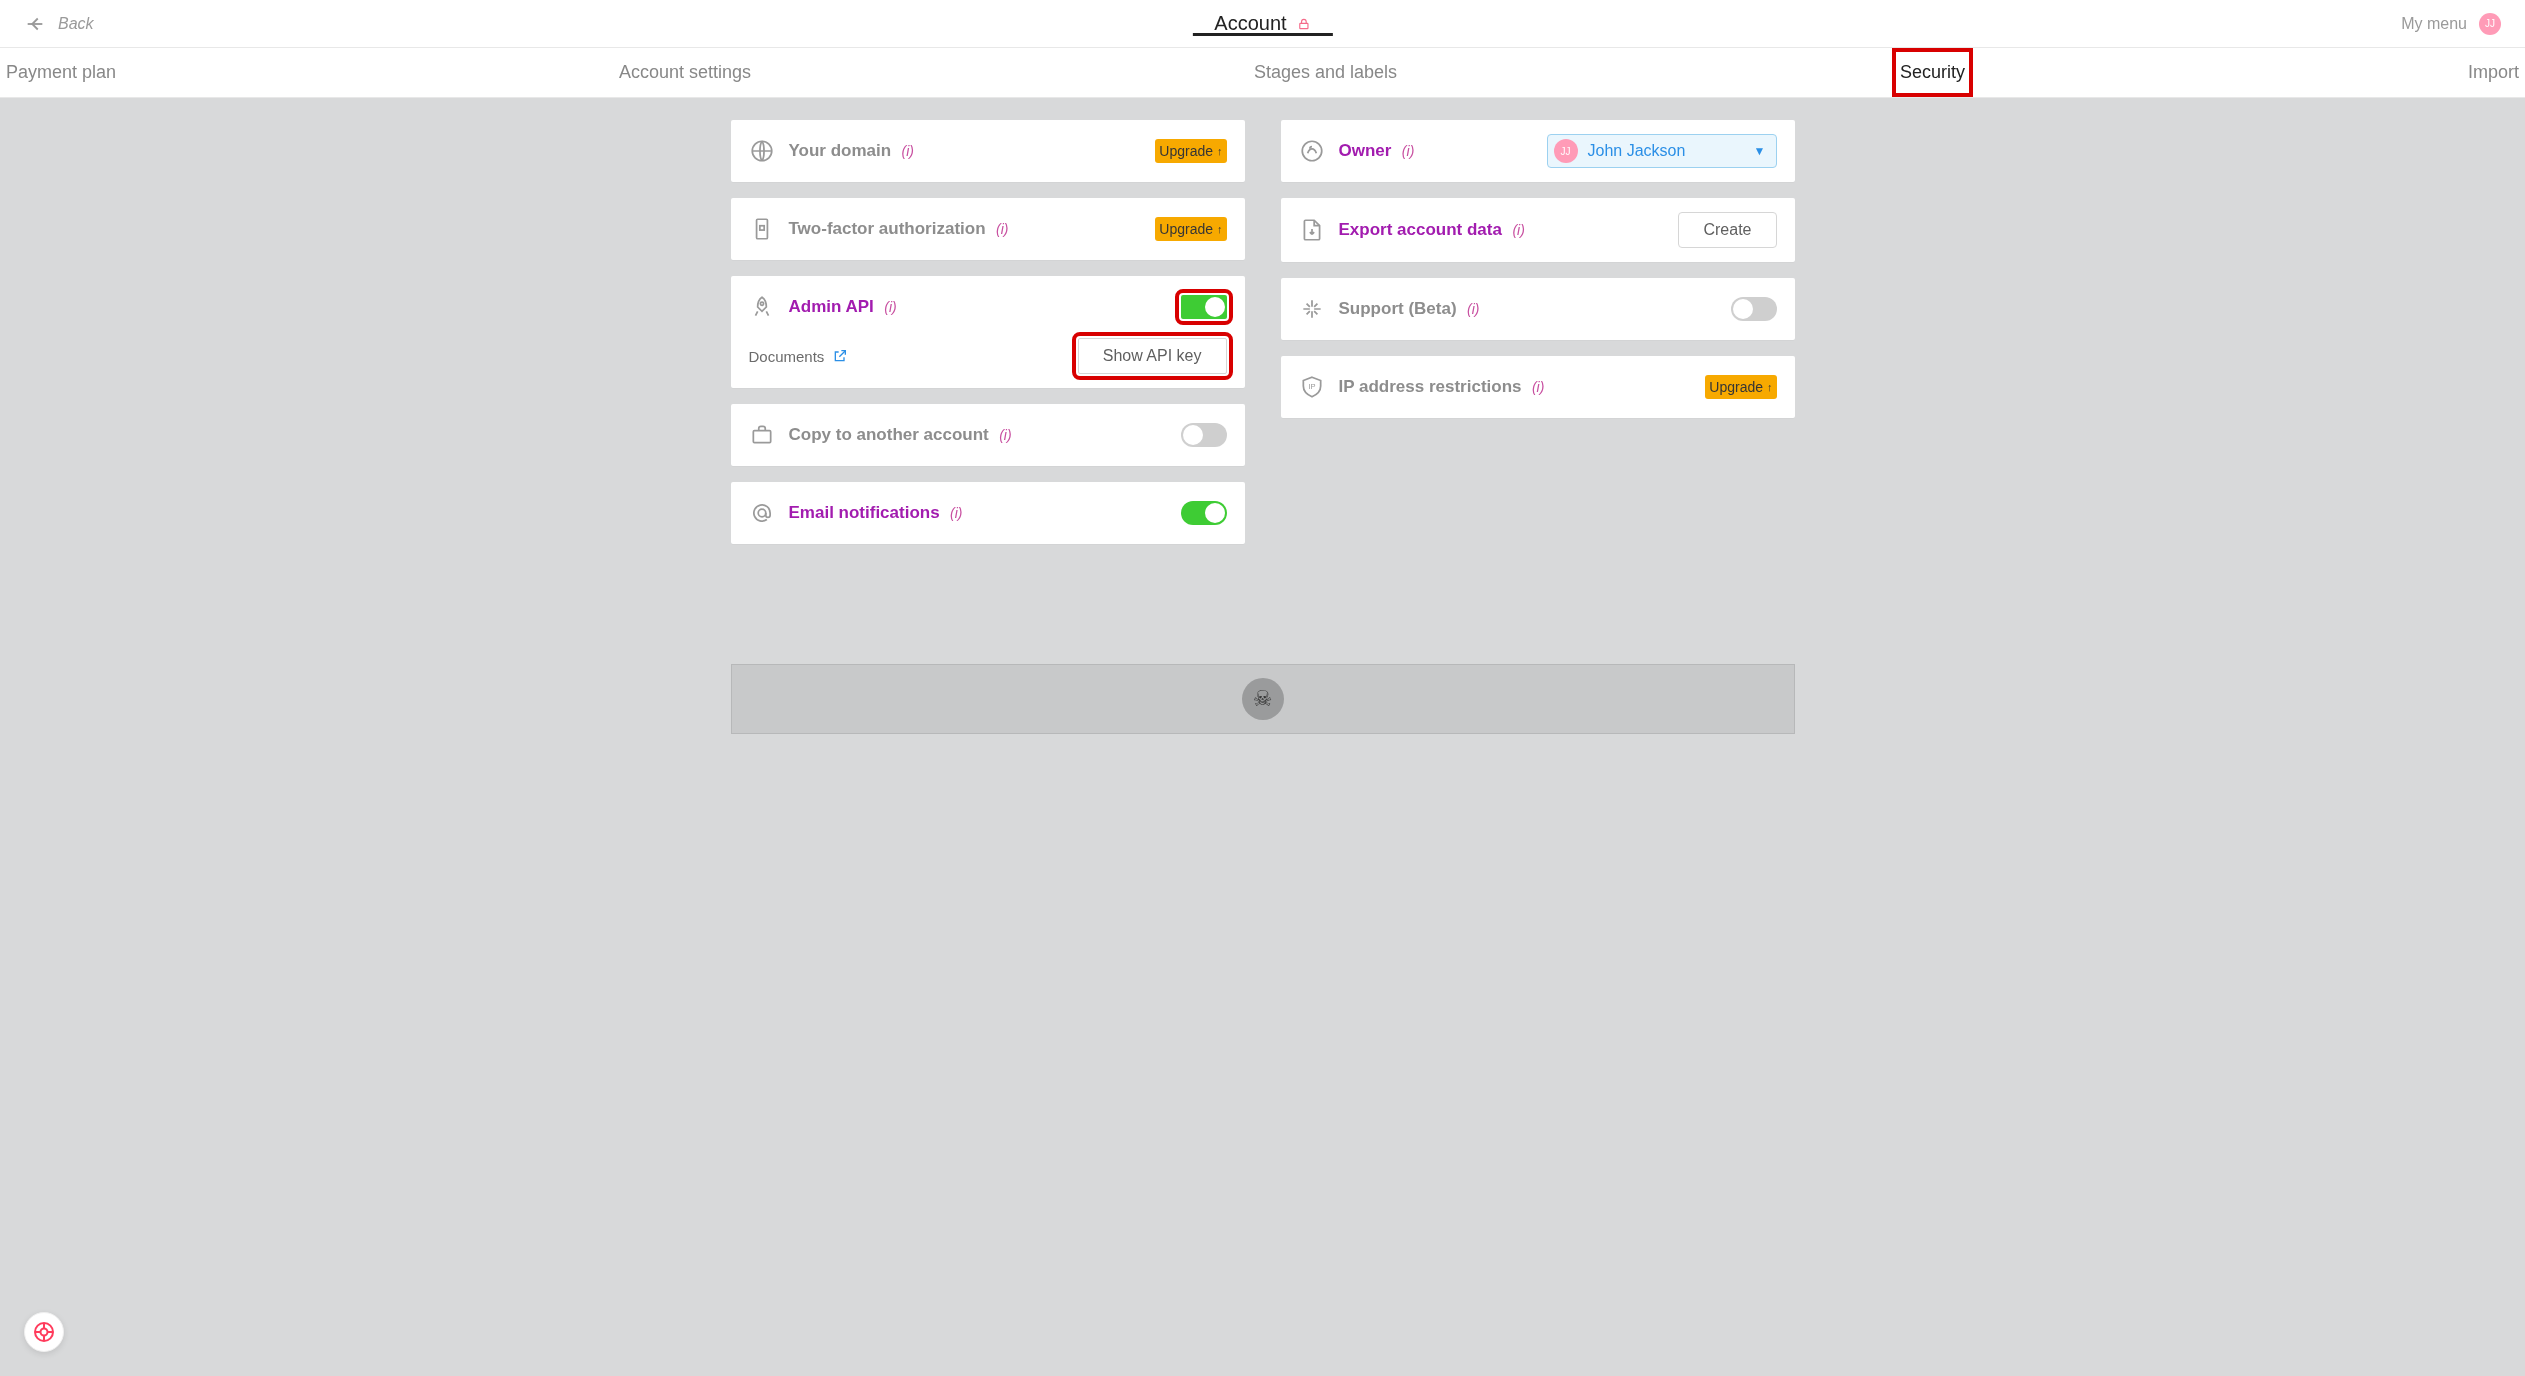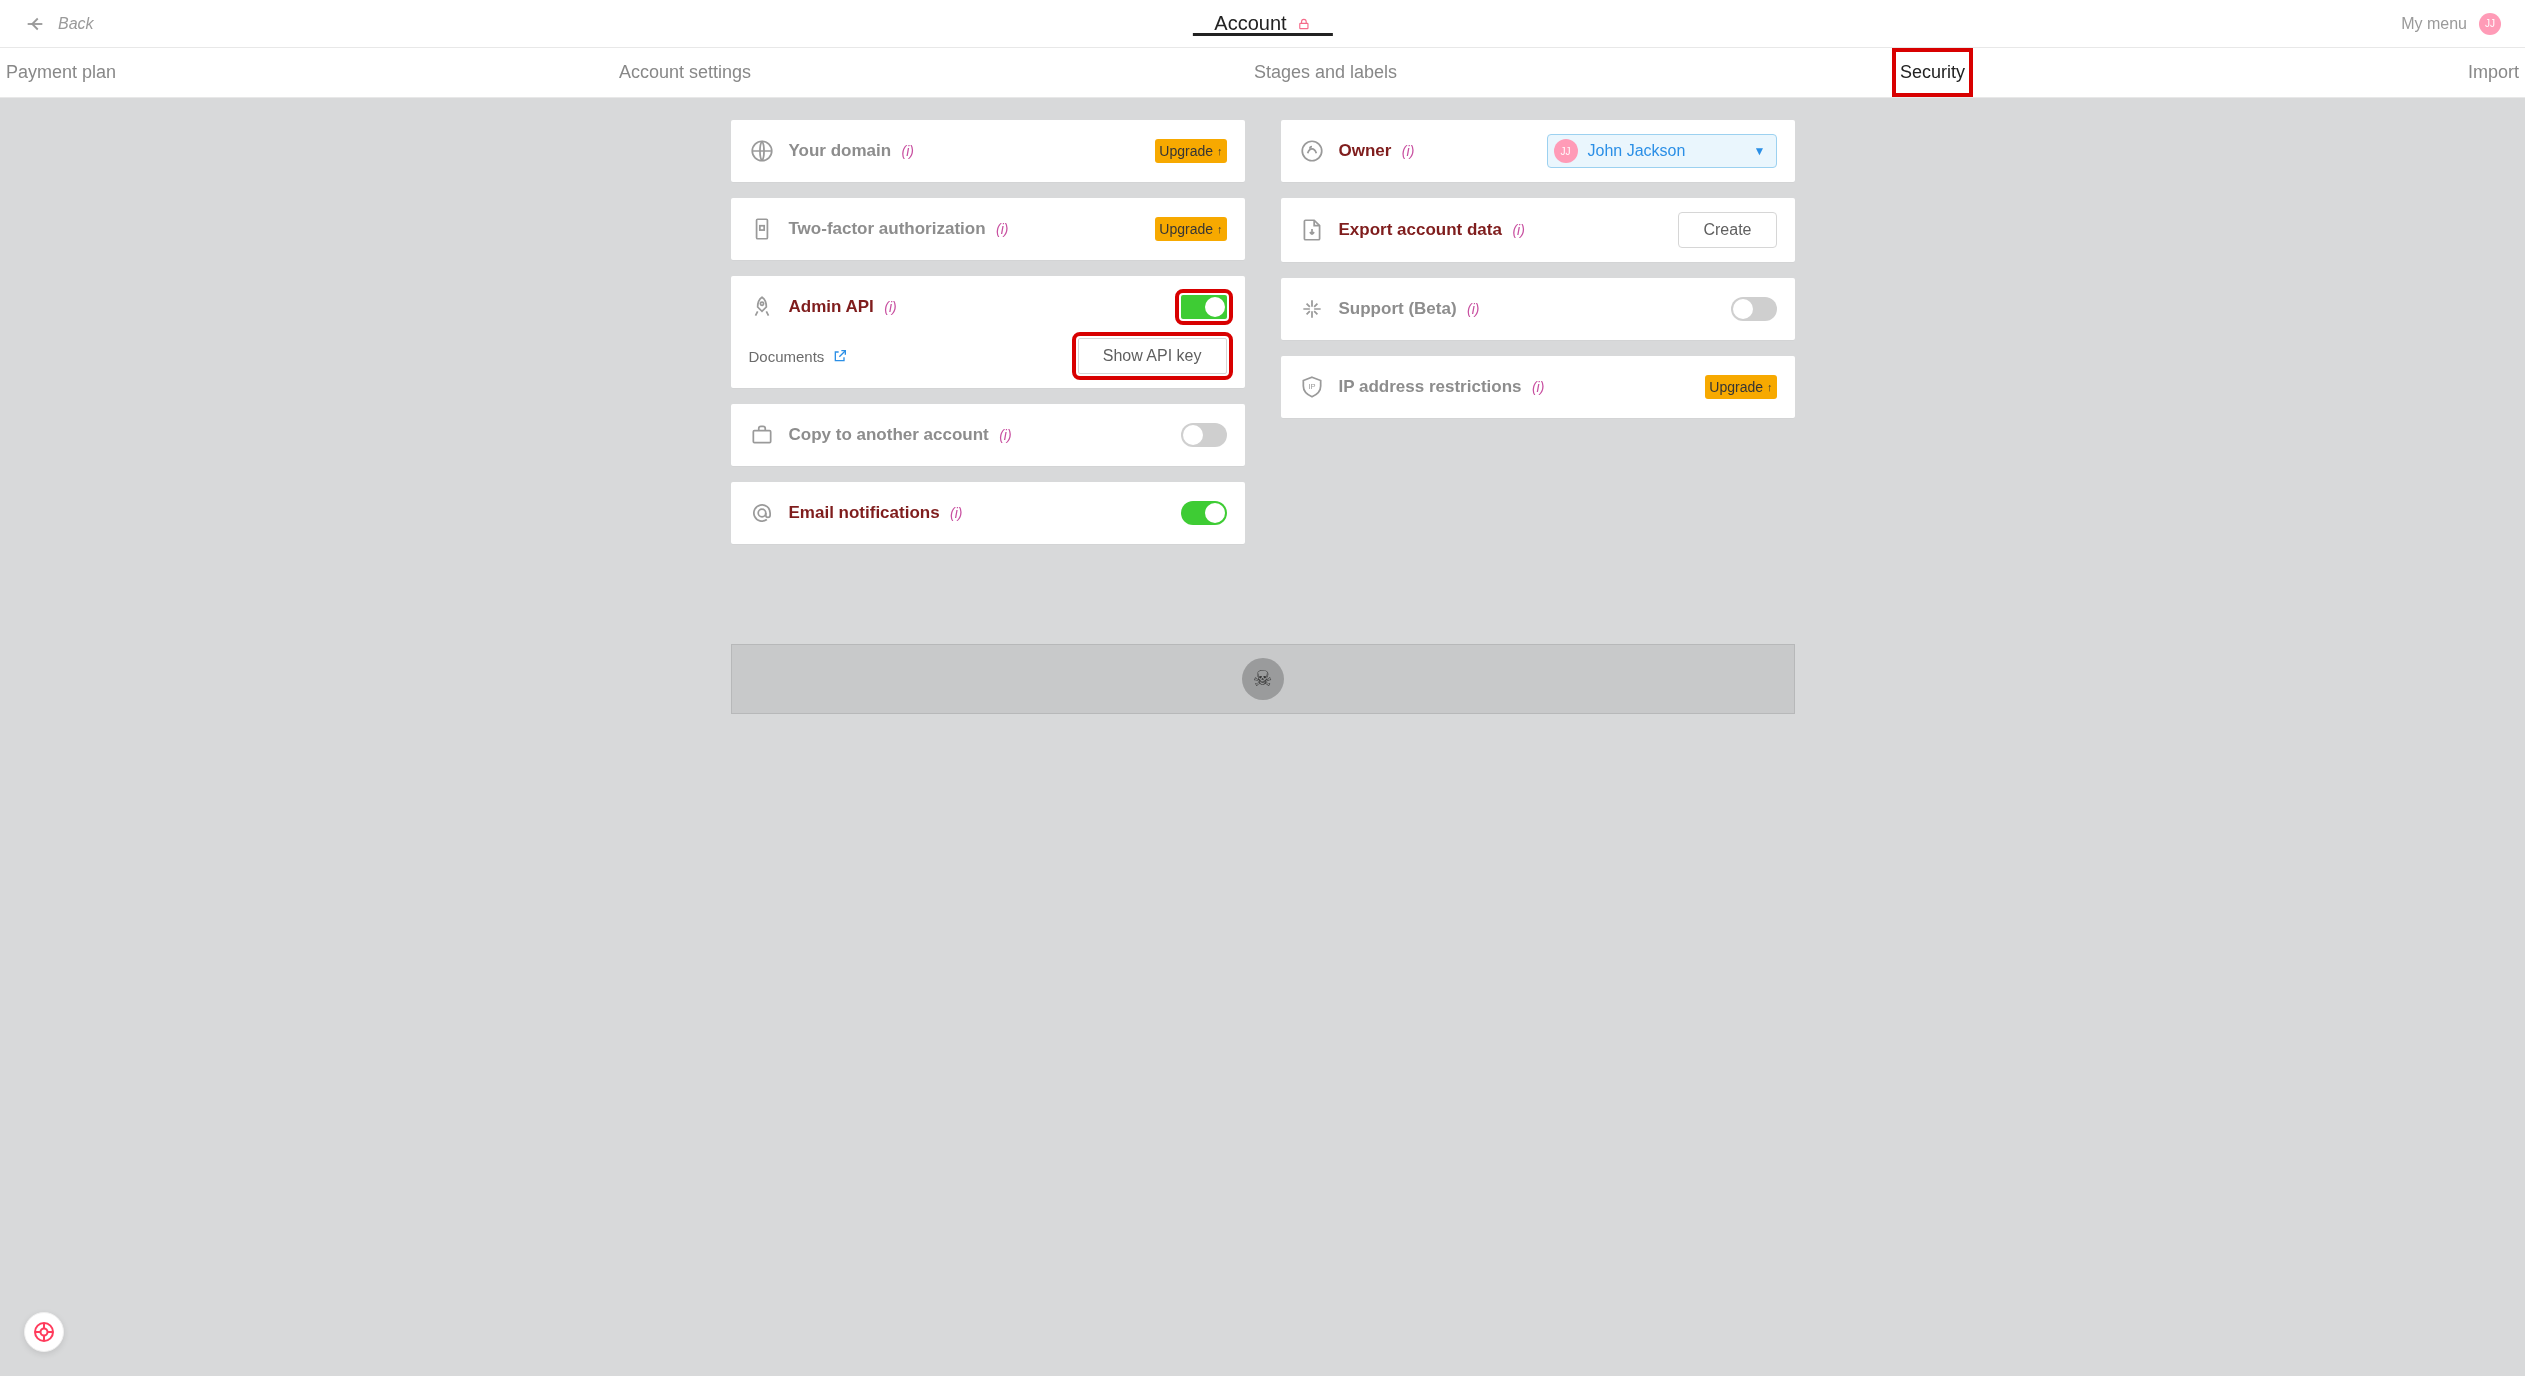--- a/index.html
+++ b/index.html
@@ -15,30 +15,30 @@
   .lock-icon { width: 14px; height: 14px; }
   .right-group { display: flex; align-items: center; gap: 12px; color: #9a9a9a; }
   .avatar-small { width: 22px; height: 22px; border-radius: 50%; background: #ff9bb7; color: #fff; font-size: 10px; display: flex; align-items: center; justify-content: center; }
   .tab-underline { position: absolute; bottom: -1px; height: 3px; background: #222; width: 140px; left: 50%; transform: translateX(-50%); }
 
   .tabs-row { height: 50px; display: flex; align-items: center; justify-content: space-between; gap: 32px; background: #fff; border-bottom: 1px solid #e8e8e8; position: relative; }
   .tab { font-size: 18px; color: #888; cursor: pointer; padding: 12px 6px; position: relative; }
   .tab.active { color: #222; }
   .tab.highlight { outline: 4px solid #d80000; outline-offset: -2px; }
 
-  .content { background: #d8d9da; min-height: calc(100% - 98px); padding: 22px 0 40px 0; display: flex; flex-direction: column; align-items: center; }
+  .content { background: #d8d9da; min-height: calc(100% - 98px); padding: 22px 0 40px 0; display: flex; flex-direction: column; align-items: center; gap: 20px; }
   .cols { display: flex; gap: 36px; width: 1064px; }
   .col { display: flex; flex-direction: column; gap: 16px; width: 514px; }
 
   .card { background: #fff; border-radius: 2px; padding: 14px 18px; display: flex; flex-direction: column; gap: 14px; box-shadow: 0 1px 0 rgba(0,0,0,0.02); }
   .card-row { display: flex; align-items: center; justify-content: space-between; min-height: 34px; }
   .label-group { display: flex; align-items: center; gap: 14px; }
   .card-icon { width: 26px; height: 26px; color: #a21caf; display: flex; align-items: center; justify-content: center; }
   .card-icon svg { stroke: #9a9a9a; fill: none; }
-  .card-title { font-size: 17px; font-weight: 600; color: #7f1d1d; }
+  .card-title { font-size: 17px; font-weight: 600; color: #a21caf; }
   .card-title.muted { color: #8d8d8d; font-weight: 600; }
   .info-i { font-size: 14px; font-style: italic; color: #c84fa0; margin-left: 6px; }
 
   .upgrade-btn { background: #f7a900; color: #353535; font-size: 14px; font-weight: 500; padding: 4px 4px; border: none; border-radius: 3px; cursor: pointer; display: inline-flex; align-items: center; gap: 4px; }
   .upgrade-arrow { font-size: 11px; }
 
   .plain-btn { background: #fff; border: 1px solid #d6d6d6; border-radius: 4px; padding: 8px 24px; font-size: 16px; color: #5f5f5f; cursor: pointer; }
 
   .toggle { width: 46px; height: 24px; border-radius: 12px; position: relative; cursor: pointer; }
   .toggle.on { background: #3ecc34; }

